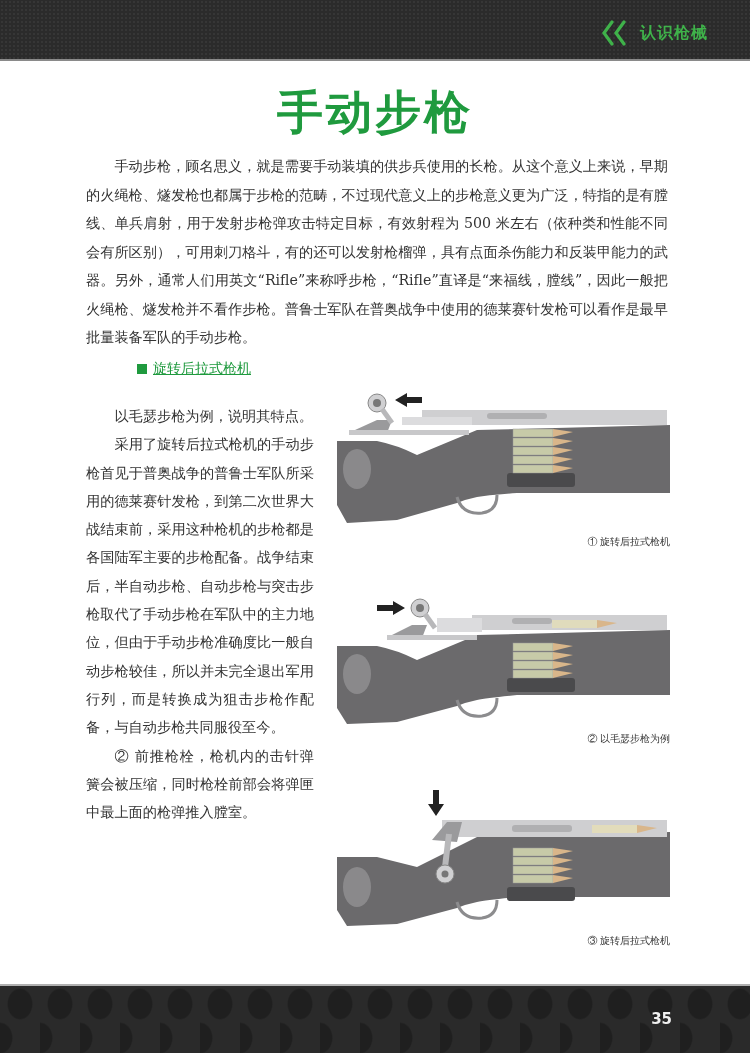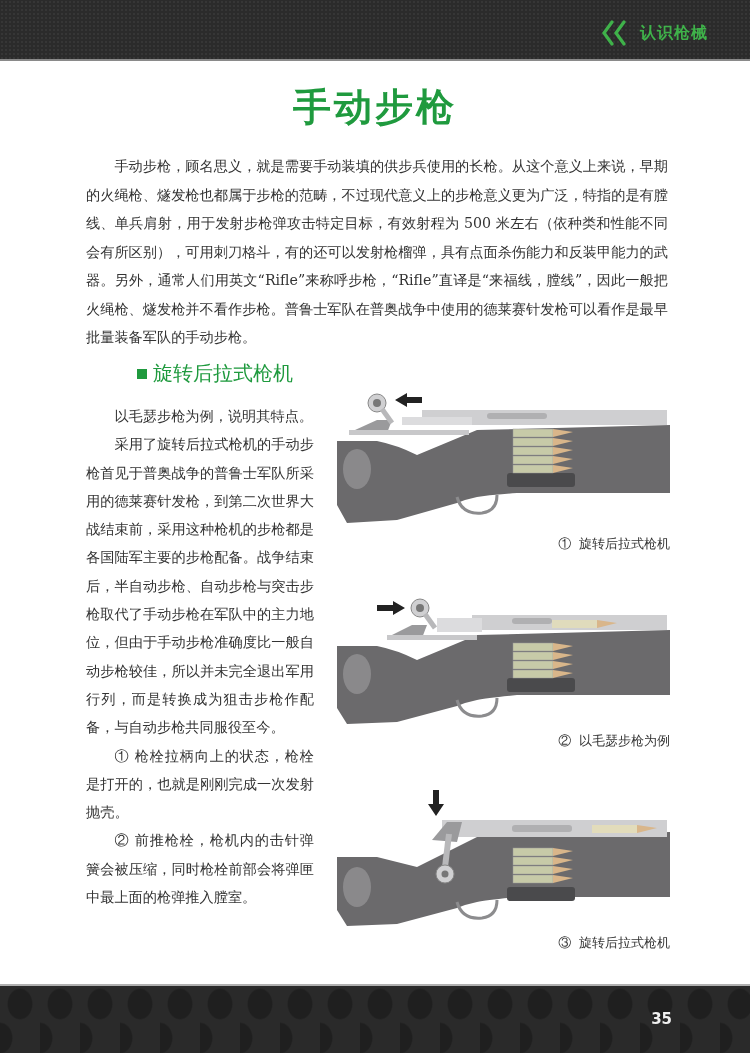--- a/index.html
+++ b/index.html
@@ -12,43 +12,43 @@
     background-image: radial-gradient(circle at 2px 2px, #363636 1px, transparent 1.3px);
     background-size: 4px 4px;
     border-bottom: 2px solid #8a8a8a;
   }
   .section-tag { position: absolute; right: 42px; top: 20px; display: flex; align-items: center; gap: 8px; }
   .chev { width: 32px; height: 26px; }
   .section-tag-label { font-family: "DejaVu Sans", sans-serif; font-weight: bold; font-size: 16px; color: #3fb24a; letter-spacing: 1px; }
 
   .page-title {
     position: absolute; left: 0; top: 82px; width: 750px; text-align: center;
-    font-family: "DejaVu Sans", sans-serif; font-weight: bold; font-size: 38px; color: #1f9a3e; letter-spacing: 3px;
+    font-family: "DejaVu Sans", sans-serif; font-weight: bold; font-size: 46px; color: #1f9a3e; letter-spacing: 3px;
   }
 
   .intro {
     position: absolute; left: 86px; top: 152px; width: 582px;
     font-size: 14.2px; line-height: 28.5px; color: #333; text-align: justify;
   }
   .intro p { text-indent: 2em; }
 
   .subhead { position: absolute; left: 137px; top: 360px; display: flex; align-items: center; gap: 6px; }
   .subhead-square { width: 10px; height: 10px; background: #1f9a3e; }
-  .subhead-label { font-family: "DejaVu Sans", sans-serif; font-size: 20px; color: #1f9a3e; }
+  .subhead-label { font-family: "DejaVu Sans", sans-serif; font-size: 14px; color: #1f9a3e; text-decoration: underline; }
 
   .body-col {
     position: absolute; left: 86px; top: 402px; width: 228px;
     font-size: 14.2px; line-height: 28.3px; color: #333; text-align: justify;
   }
   .body-col p { text-indent: 2em; }
 
   .figure { position: absolute; left: 337px; width: 333px; }
   .figure svg { display: block; }
   .caption {
-    position: absolute; right: 0; font-family: Liberation Mono, monospace; font-size: 13px; color: #333; white-space: nowrap;
+    position: absolute; right: 0; font-family: Liberation Serif, serif; font-size: 10px; color: #333; white-space: nowrap;
   }
 
   .footer-bar {
     position: absolute; left: 0; top: 984px; width: 750px; height: 76px;
     background-color: #2a2a2a;
     background-image:
       radial-gradient(ellipse 13px 16px at 20px 18px, #1f1f1f 90%, transparent 100%),
       radial-gradient(ellipse 13px 16px at 0px 52px, #1f1f1f 90%, transparent 100%);
     background-size: 40px 69px;
     border-top: 2px solid #b0b0b0;
@@ -78,21 +78,20 @@
 </div>
 
 <div class="subhead">
   <span class="subhead-square"></span>
   <span class="subhead-label">旋转后拉式枪机</span>
 </div>
 
 <div class="body-col">
   <p>以毛瑟步枪为例，说明其特点。</p>
   <p>采用了旋转后拉式枪机的手动步枪首见于普奥战争的普鲁士军队所采用的德莱赛针发枪，到第二次世界大战结束前，采用这种枪机的步枪都是各国陆军主要的步枪配备。战争结束后，半自动步枪、自动步枪与突击步枪取代了手动步枪在军队中的主力地位，但由于手动步枪准确度比一般自动步枪较佳，所以并未完全退出军用行列，而是转换成为狙击步枪作配备，与自动步枪共同服役至今。</p>
-  <p>① 枪栓拉柄向上的状态，枪栓是打开的，也就是刚刚完成一次发射抛壳。</p>
   <p>② 前推枪栓，枪机内的击针弹簧会被压缩，同时枪栓前部会将弹匣中最上面的枪弹推入膛室。</p>
 </div>
 
 <div class="figure" style="top:385px;height:170px;">
   <svg width="333" height="140" viewBox="0 0 333 140">
 
     <path d="M0 56 L40 56 Q60 60 80 70 L140 45 L333 40 L333 108 L180 108 Q150 110 140 112 Q130 114 120 118 L60 135 L10 138 L0 120 Z" fill="#6b6a6c"></path>
     <ellipse cx="20" cy="84" rx="14" ry="20" fill="#8a898b"></ellipse>
 
     <rect x="85" y="25" width="245" height="15" fill="#cfcfd1"></rect>

